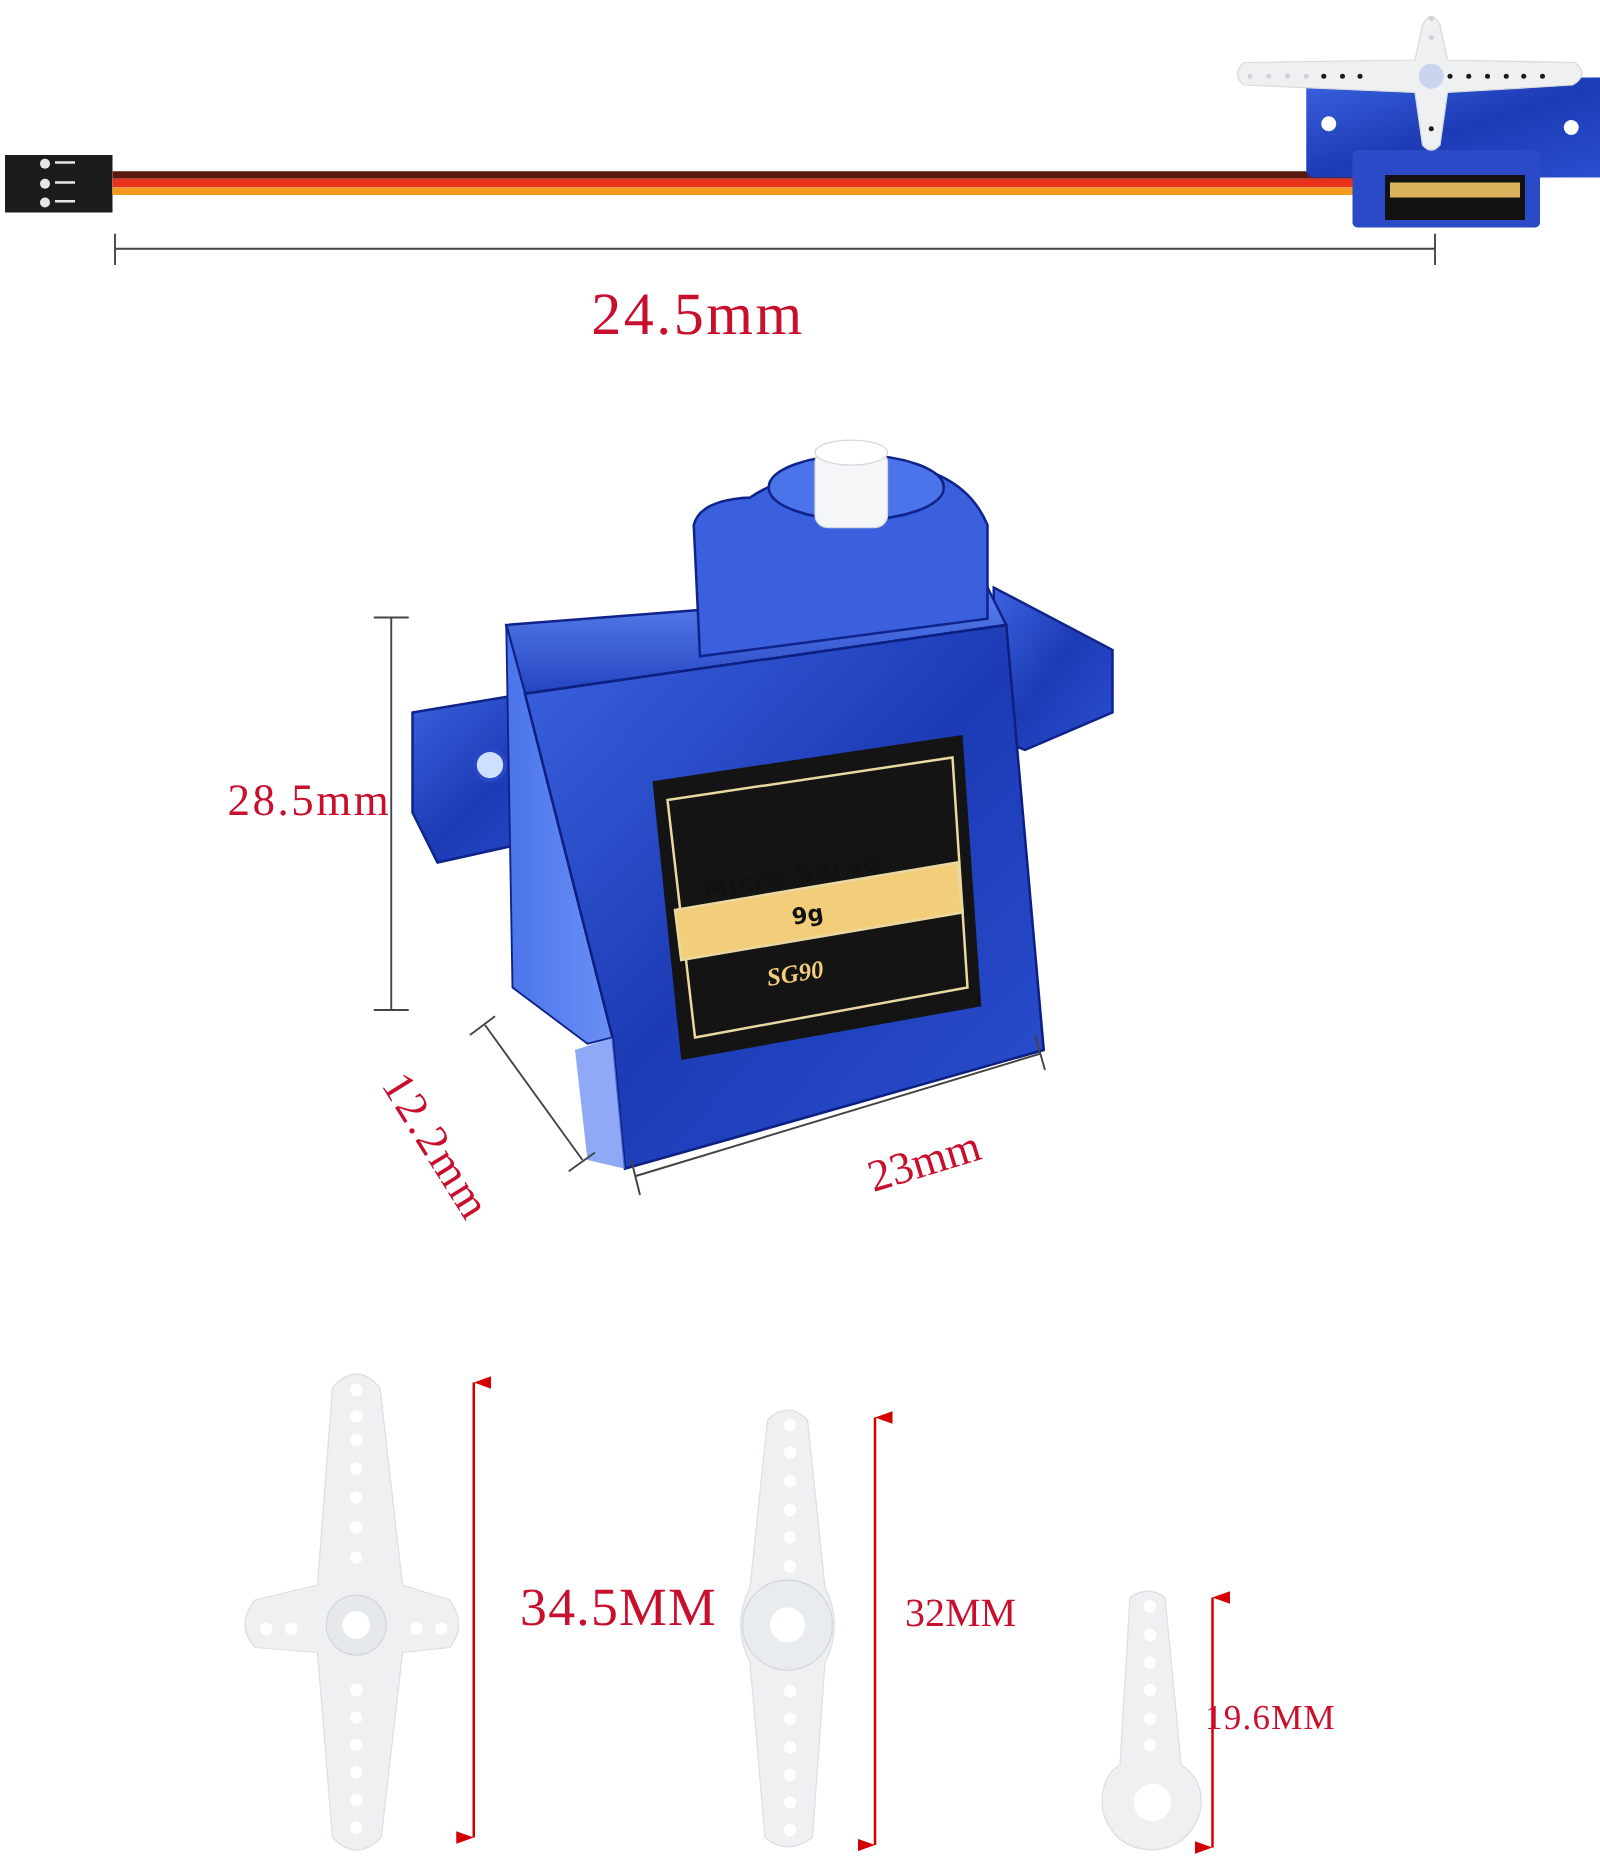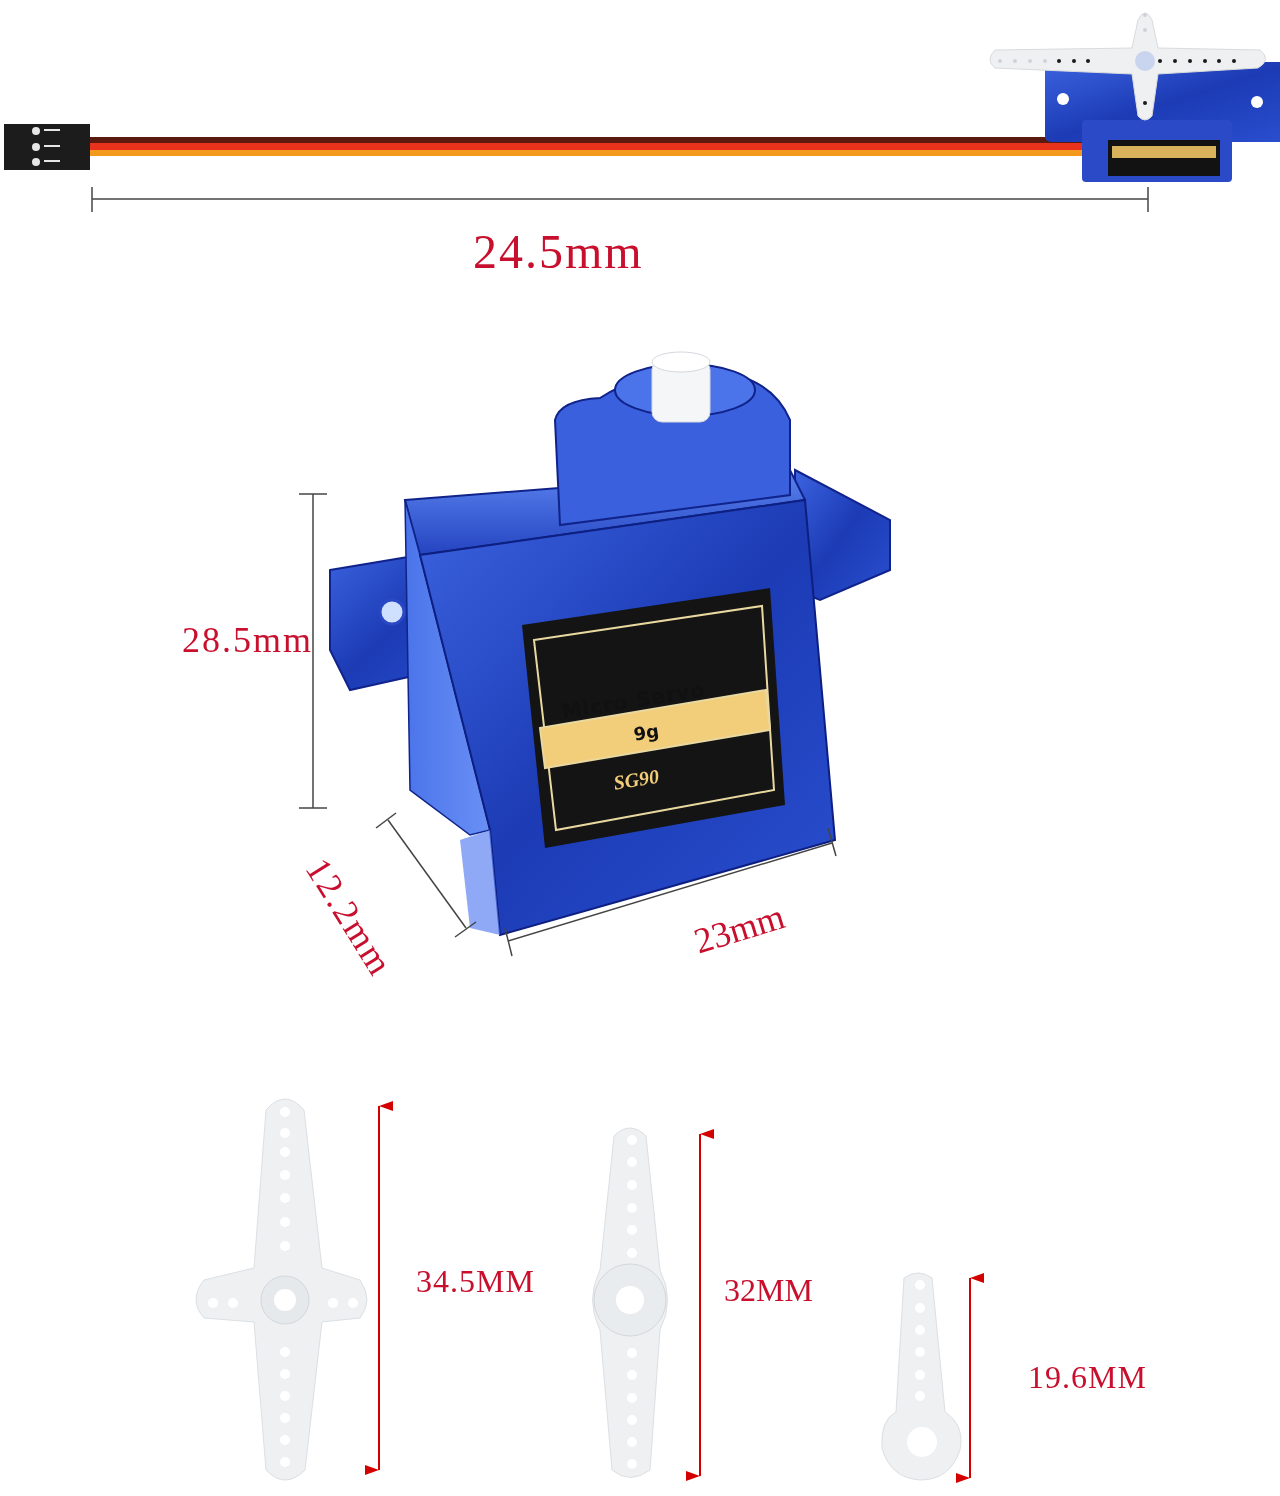--- a/index.html
+++ b/index.html
@@ -195,17 +195,17 @@
 <div class="abs" style="left:612px; top:772px; font-family:'Liberation Serif',serif; font-weight:bold; font-style:italic; font-size:20px; color:#f2cd7a; transform:rotate(-9deg); transform-origin:left top;">SG90</div>
 
 <div class="dim-label" style="left:473px; top:228px; font-size:48px; letter-spacing:2px;">24.5mm</div>
 
 <div class="dim-label" style="left:138px; top:622px; font-size:36px; letter-spacing:2px;margin-left:44px;">28.5mm</div>
 
 <div class="dim-label" style="left:330px; top:852px; font-size:36px; letter-spacing:2px; transform:rotate(58deg); transform-origin:left top;">12.2mm</div>
 
 <div class="dim-label" style="left:690px; top:925px; font-size:36px; transform:rotate(-17deg); transform-origin:left top;">23mm</div>
 
-<div class="dim-label" style="left:416px; top:1265px; font-size:32px; letter-spacing:1px;">34.5MM</div>
+<div class="dim-label" style="left:416px; top:1265px; font-size:43px; letter-spacing:1px;">34.5MM</div>
 
 <div class="dim-label" style="left:724px; top:1274px; font-size:32px;">32MM</div>
 
-<div class="dim-label" style="left:1028px; top:1361px; font-size:32px; letter-spacing:1px;">19.6MM</div>
+<div class="dim-label" style="left:964px; top:1361px; font-size:28px; letter-spacing:1px;">19.6MM</div>
 
 </body></html>

